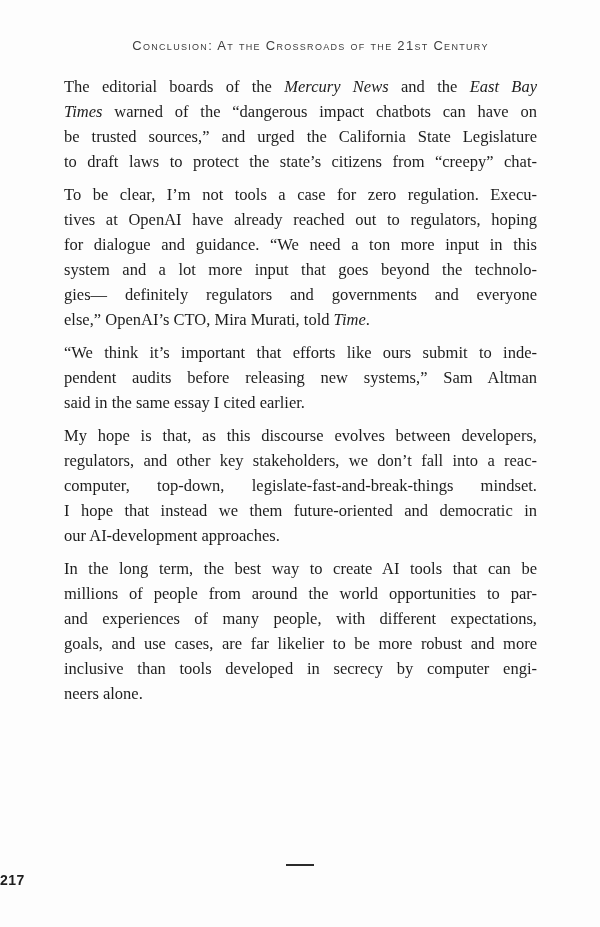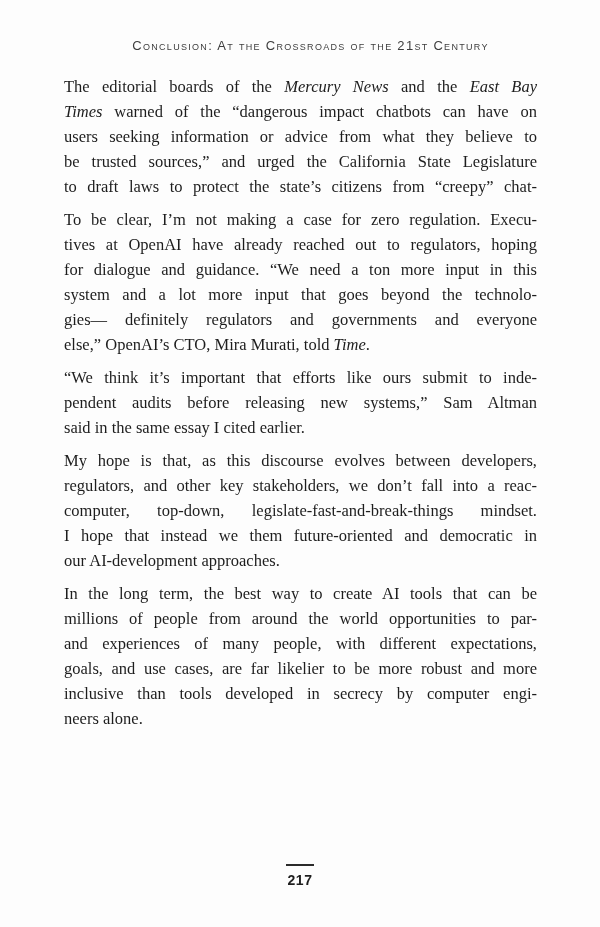--- a/index.html
+++ b/index.html
@@ -41,21 +41,20 @@
     text-align-last: justify;
     white-space: normal;
   }
   .line.last { text-align-last: left; }
   .it { font-style: italic; }
   .footer {
     position: absolute;
     top: 864px;
     left: 0;
     right: 0;
-    text-align: center;
   }
   .footer-rule {
     width: 28px;
     height: 2px;
     margin: 0 auto 6px auto;
     background: #2b2b2b;
   }
   .page-number {
     font-family: "Liberation Sans", sans-serif;
     font-size: 14px;
@@ -68,26 +67,25 @@
 <body>
 
 <div class="page">
 
   <div class="running-head">Conclusion: At the Crossroads of the 21st Century</div>
 
   <div class="page-body">
       <div class="paragraph">
         <div class="line"><span>The editorial boards of the </span><span class="it">Mercury News</span><span> and the </span><span class="it">East Bay</span></div>
         <div class="line"><span class="it">Times</span><span> warned of the “dangerous impact chatbots can have on</span></div>
-        <div class="line"><span>users seeking information or advice from what they believe to</span></div>
         <div class="line"><span>be trusted sources,” and urged the California State Legislature</span></div>
         <div class="line"><span>to draft laws to protect the state’s citizens from “creepy” chat-</span></div>
       </div>
       <div class="paragraph">
-        <div class="line"><span>To be clear, I’m not making a case for zero regulation. Execu-</span></div>
+        <div class="line"><span>To be clear, I’m not tools a case for zero regulation. Execu-</span></div>
         <div class="line"><span>tives at OpenAI have already reached out to regulators, hoping</span></div>
         <div class="line"><span>for dialogue and guidance. “We need a ton more input in this</span></div>
         <div class="line"><span>system and a lot more input that goes beyond the technolo-</span></div>
         <div class="line"><span>gies— definitely regulators and governments and everyone</span></div>
         <div class="line last"><span>else,” OpenAI’s CTO, Mira Murati, told </span><span class="it">Time</span><span>.</span></div>
       </div>
       <div class="paragraph">
         <div class="line"><span>“We think it’s important that efforts like ours submit to inde-</span></div>
         <div class="line"><span>pendent audits before releasing new systems,” Sam Altman</span></div>
         <div class="line last"><span>said in the same essay I cited earlier.</span></div>

